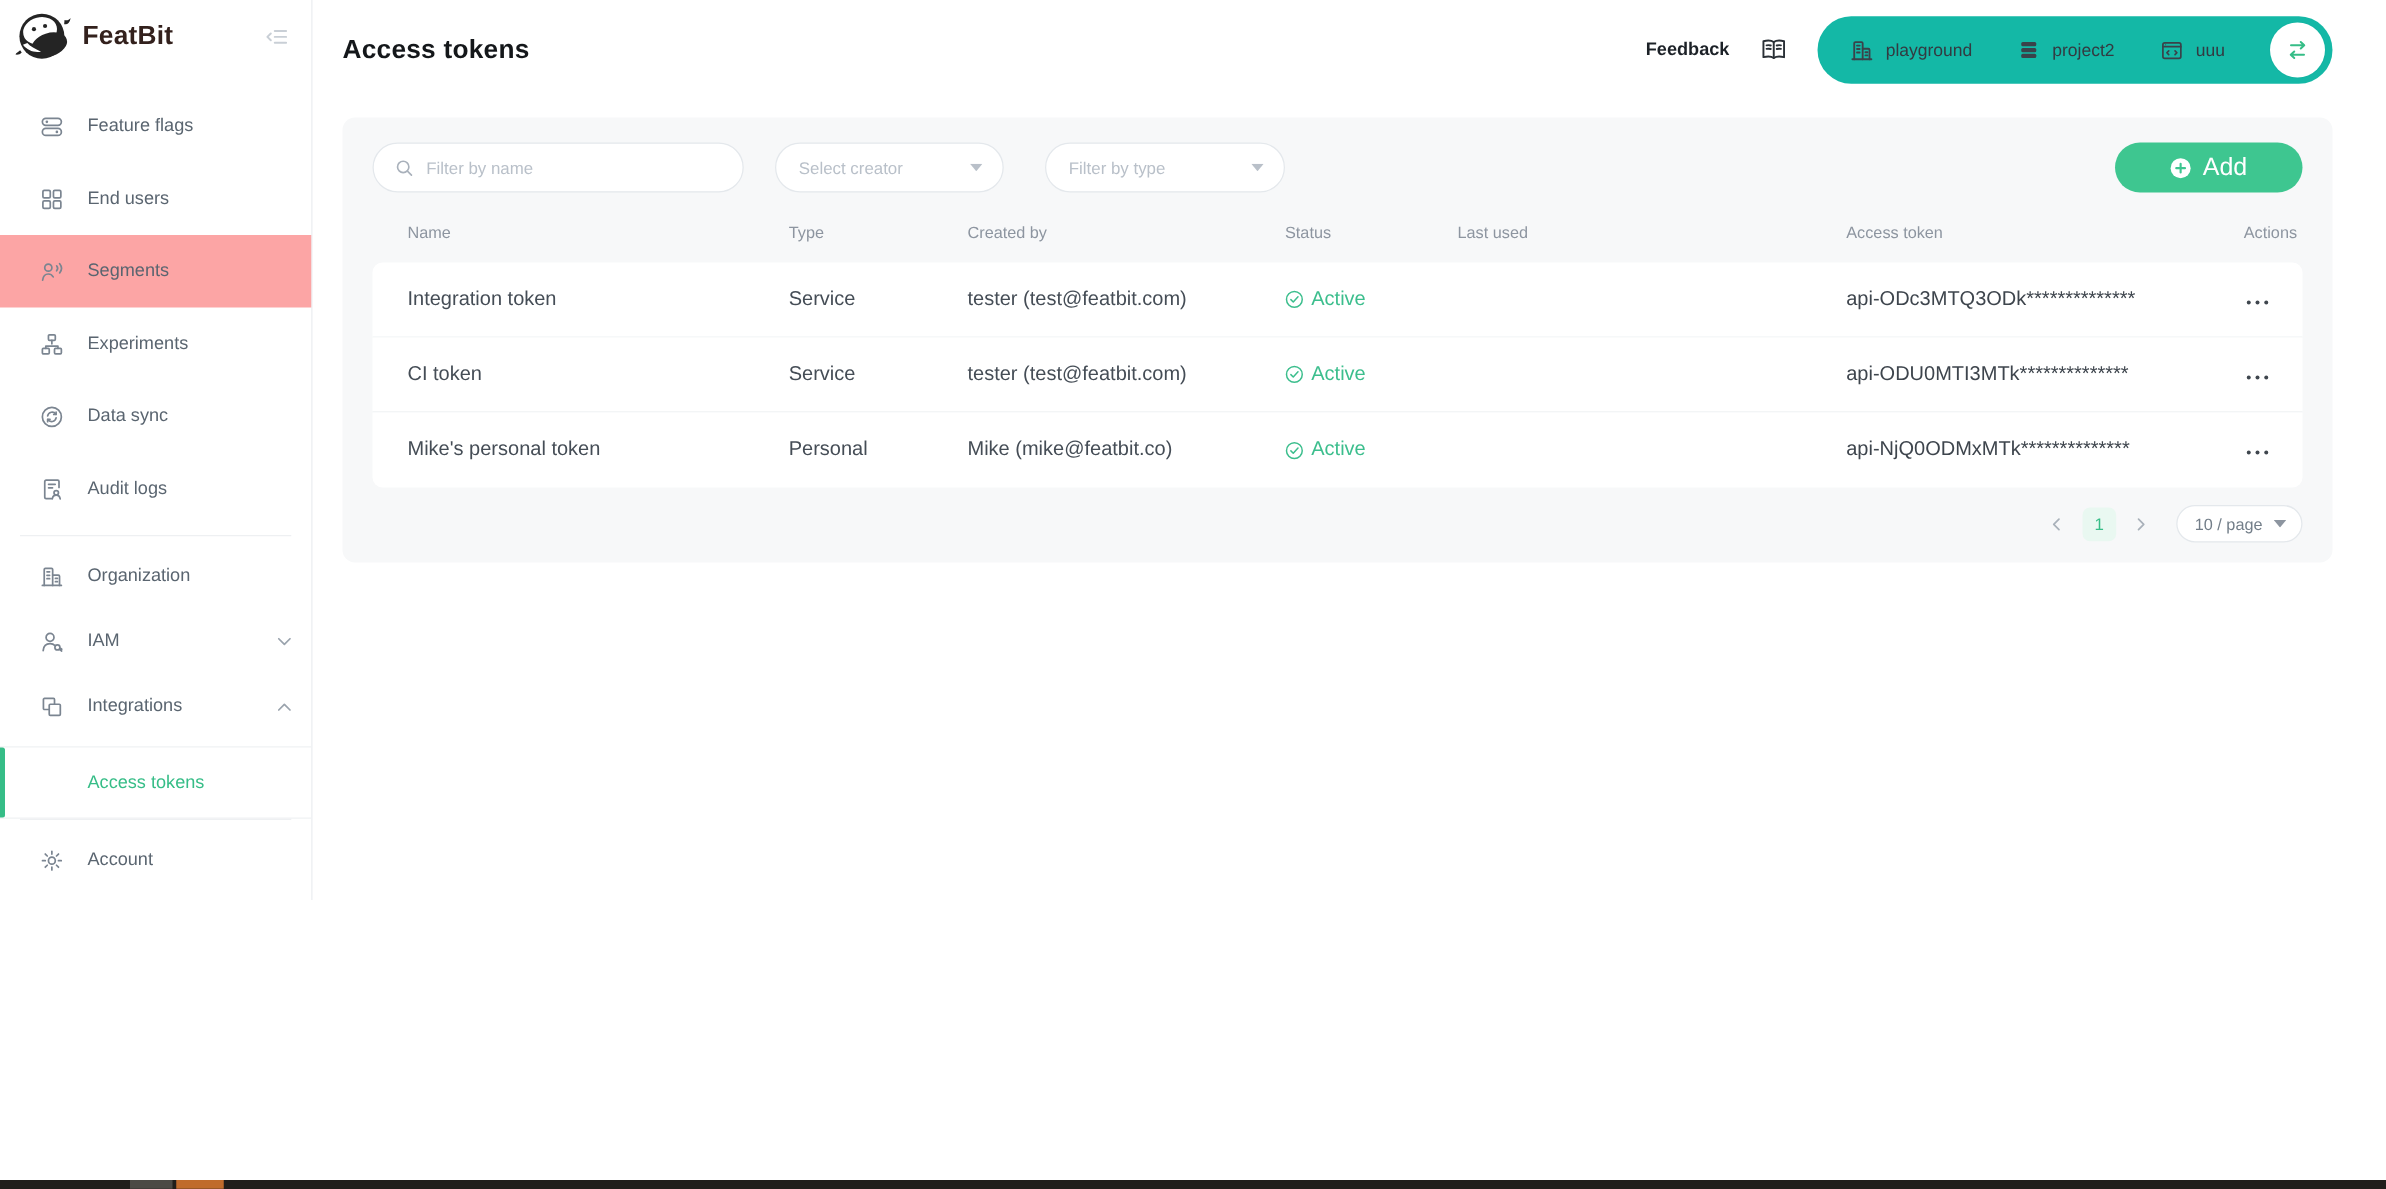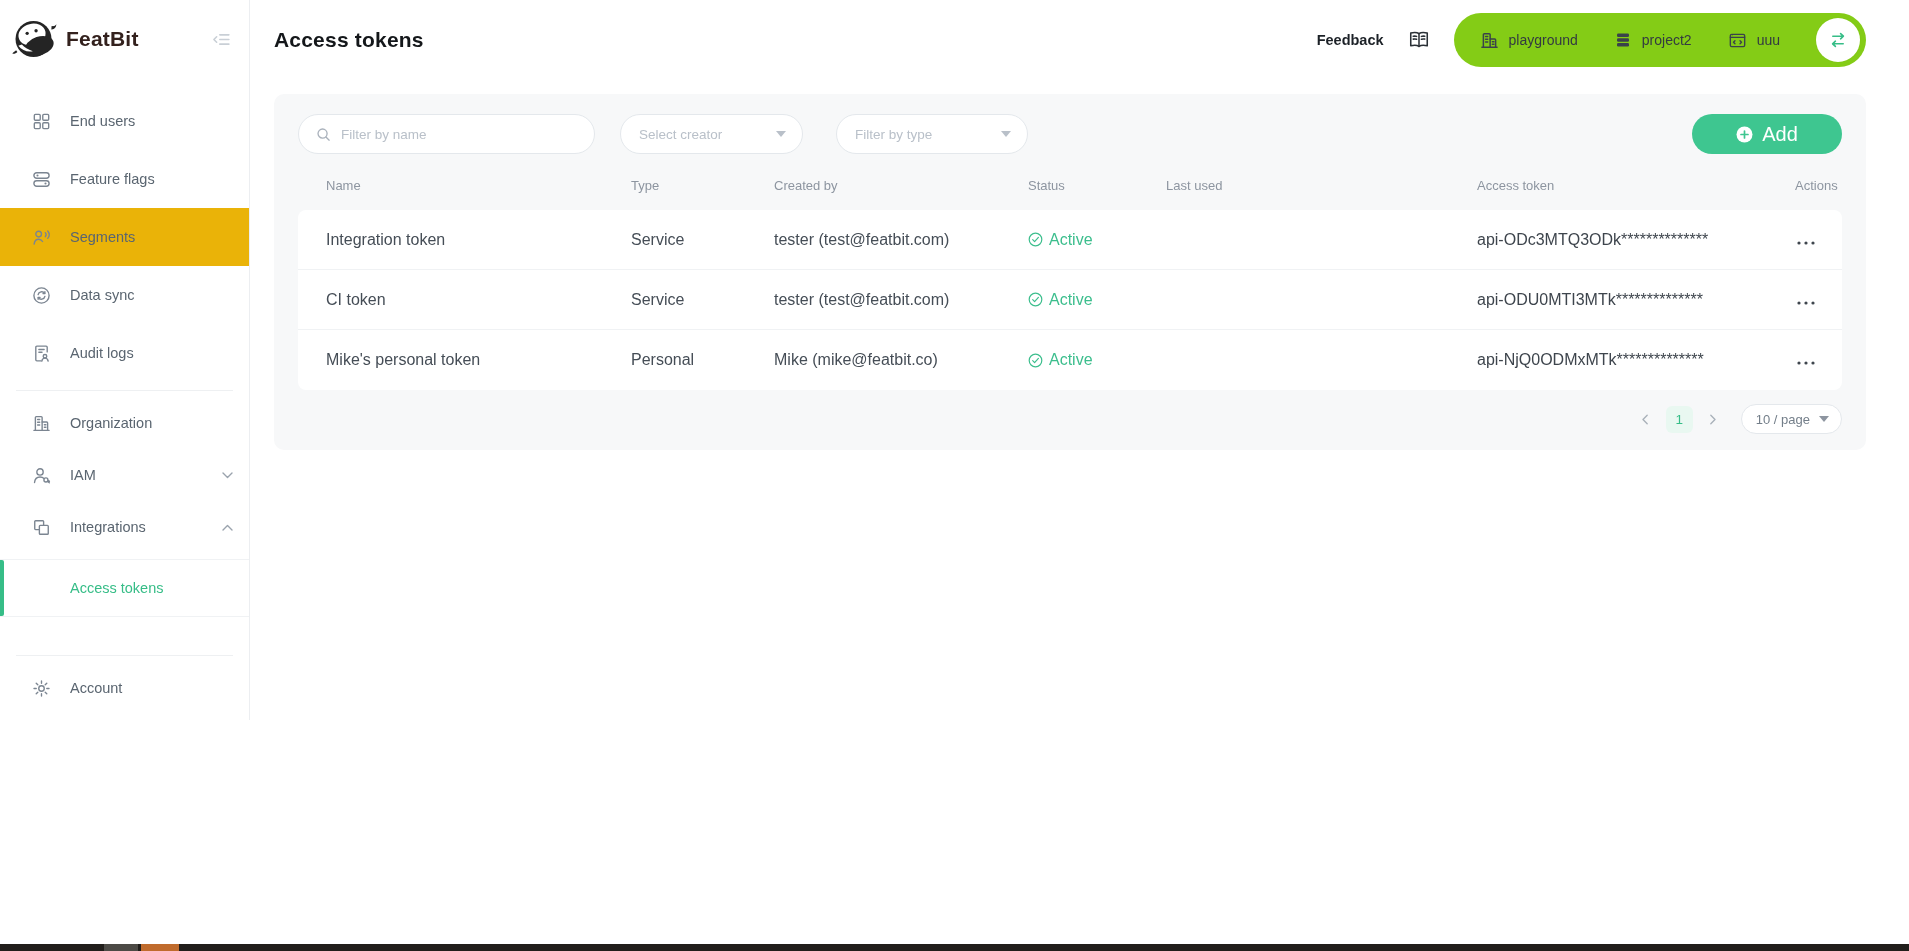--- a/index.html
+++ b/index.html
@@ -9,42 +9,42 @@
   .app { display:flex; height:720px; }
 
   
   .sidebar { width:250px; min-width:250px; background:#fff; border-right:1px solid #eceef1; display:flex; flex-direction:column; }
   .logo-row { height:78px; display:flex; align-items:center; padding:0 18px 0 12px; }
   .logo-mark svg { display:block; }
   .logo-text { font-size:21px; font-weight:bold; color:var(--logo-text); margin-left:9px; letter-spacing:.2px; }
   .collapse-btn { margin-left:auto; color:#c9cfd6; cursor:pointer; display:flex; }
   .menu { padding-top:14px; }
   .menu-item { height:58px; display:flex; align-items:center; padding:0 16px 0 32px; color:var(--sidebar-text); font-size:14.5px; cursor:pointer; }
-  .menu-item.hovered { background:#eab308; }
+  .menu-item.hovered { background:#fca5a5; }
   .menu-secondary .menu-item { height:52px; }
   .mi-icon { width:19px; margin-right:19px; color:var(--icon-gray); display:flex; }
   .mi-icon svg { display:block; }
   .mi-chev { margin-left:auto; color:#9aa3ad; display:flex; }
   .menu-divider { height:1px; background:#eef0f2; margin:8px 16px 0 16px; }
   .menu-secondary { padding-top:6px; }
   .submenu { margin-top:6px; border-top:1px solid #f0f2f4; border-bottom:1px solid #f0f2f4; }
   .subitem { height:56px; display:flex; align-items:center; position:relative; padding-left:70px; font-size:14.5px; color:var(--green-text); cursor:pointer; }
   .active-bar { position:absolute; left:0; top:0; bottom:0; width:4px; background:var(--green-text); border-radius:0 2px 2px 0; }
   .account-wrap { margin-top:auto; }
   .account-divider { height:1px; background:#eef0f2; margin:0 16px; }
   .menu-item.account { height:64px; }
 
   
   .main { flex:1; display:flex; flex-direction:column; min-width:0; }
   .topbar { height:80px; display:flex; align-items:center; padding:0 43px 0 24px; }
   .page-title { font-size:21px; font-weight:bold; color:var(--title-text); letter-spacing:.2px; }
   .topbar-right { margin-left:auto; display:flex; align-items:center; gap:24px; }
   .feedback { font-size:14.5px; font-weight:bold; color:#1c2127; cursor:pointer; }
   .doc-icon { color:#2a3036; display:flex; cursor:pointer; }
-  .ctx-pill { background:#84cc16; border-radius:28px; height:54px; display:flex; align-items:center; padding:0 6px 0 26px; }
+  .ctx-pill { background:#14b8a6; border-radius:28px; height:54px; display:flex; align-items:center; padding:0 6px 0 26px; }
   .ctx-item { display:flex; align-items:center; gap:10px; font-size:14px; color:#333a41; cursor:pointer; margin-right:36px; }
   .ctx-icon { color:#3a424a; display:flex; }
   .swap-btn { width:44px; height:44px; border-radius:50%; background:#fff; display:flex; align-items:center; justify-content:center; cursor:pointer; box-shadow:0 0 0 1px rgba(0,0,0,0.015); }
 
   
   .panel { margin:14px 43px 0 24px; background:var(--panel-bg); border-radius:10px; padding:20px 24px 16px 24px; }
   .filter-row { display:flex; align-items:center; }
   .search-box { width:297px; height:40px; background:#fff; border:1px solid #e4e8ec; border-radius:20px; display:flex; align-items:center; padding:0 14px 0 16px; gap:9px; }
   .search-box input { border:none; outline:none; flex:1; font-size:13.5px; font-family:inherit; color:#444c55; background:transparent; }
   .search-box input::placeholder { color:#b9c0c9; }
@@ -107,49 +107,60 @@
           <svg width="19" height="19" viewBox="0 0 18 18" fill="none" stroke="currentColor" stroke-width="1.5" stroke-linecap="round" stroke-linejoin="round">
             <path d="M7.4 4.6H16M7.4 9H16M7.4 13.4H16"></path>
             <path d="M4.4 6.4L1.8 9l2.6 2.6"></path>
           </svg>
         </span>
     </div>
     <nav class="menu">
         <div class="menu-item">
           <span class="icn mi-icon">
             <svg width="19" height="19" viewBox="0 0 18 18" fill="none" stroke="currentColor" stroke-width="1.3" stroke-linecap="round" stroke-linejoin="round">
+              <rect x="1.8" y="2.6" width="14.4" height="5.2" rx="2.6"></rect>
+              <rect x="1.8" y="10.2" width="14.4" height="5.2" rx="2.6"></rect>
+              <circle cx="5.2" cy="5.2" r="1" fill="currentColor" stroke="none"></circle>
+              <circle cx="12.8" cy="12.8" r="1" fill="currentColor" stroke="none"></circle>
+            </svg>
+          </span>
+          <span class="mi-label">Feature flags</span>
+        </div>
+        <div class="menu-item">
+          <span class="icn mi-icon">
+            <svg width="19" height="19" viewBox="0 0 18 18" fill="none" stroke="currentColor" stroke-width="1.3" stroke-linecap="round" stroke-linejoin="round">
               <rect x="2.2" y="2.2" width="5.6" height="5.6" rx="1"></rect>
               <rect x="10.2" y="2.2" width="5.6" height="5.6" rx="1"></rect>
               <rect x="2.2" y="10.2" width="5.6" height="5.6" rx="1"></rect>
               <rect x="10.2" y="10.2" width="5.6" height="5.6" rx="1"></rect>
             </svg>
           </span>
           <span class="mi-label">End users</span>
         </div>
-        <div class="menu-item">
-          <span class="icn mi-icon">
-            <svg width="19" height="19" viewBox="0 0 18 18" fill="none" stroke="currentColor" stroke-width="1.3" stroke-linecap="round" stroke-linejoin="round">
-              <rect x="1.8" y="2.6" width="14.4" height="5.2" rx="2.6"></rect>
-              <rect x="1.8" y="10.2" width="14.4" height="5.2" rx="2.6"></rect>
-              <circle cx="5.2" cy="5.2" r="1" fill="currentColor" stroke="none"></circle>
-              <circle cx="12.8" cy="12.8" r="1" fill="currentColor" stroke="none"></circle>
-            </svg>
-          </span>
-          <span class="mi-label">Feature flags</span>
-        </div>
         <div class="menu-item hovered">
           <span class="icn mi-icon">
             <svg width="19" height="19" viewBox="0 0 18 18" fill="none" stroke="currentColor" stroke-width="1.3" stroke-linecap="round" stroke-linejoin="round">
               <circle cx="6.3" cy="5.8" r="2.7"></circle>
               <path d="M2 15.2c.4-3 2.1-4.6 4.3-4.6 1.6 0 2.9.8 3.7 2.2"></path>
               <path d="M12.6 4.4c1 1.2 1 2.6 0 3.8"></path>
               <path d="M14.9 2.8c1.8 2.2 1.8 4.8 0 7"></path>
             </svg>
           </span>
           <span class="mi-label">Segments</span>
+        </div>
+        <div class="menu-item">
+          <span class="icn mi-icon">
+            <svg width="19" height="19" viewBox="0 0 18 18" fill="none" stroke="currentColor" stroke-width="1.3" stroke-linecap="round" stroke-linejoin="round">
+              <rect x="6.4" y="1.8" width="5.2" height="4.2" rx="0.8"></rect>
+              <rect x="1.8" y="12" width="5.2" height="4.2" rx="0.8"></rect>
+              <rect x="11" y="12" width="5.2" height="4.2" rx="0.8"></rect>
+              <path d="M9 6v2.6M4.4 12v-1.6h9.2V12"></path>
+            </svg>
+          </span>
+          <span class="mi-label">Experiments</span>
         </div>
         <div class="menu-item">
           <span class="icn mi-icon">
             <svg width="19" height="19" viewBox="0 0 18 18" fill="none" stroke="currentColor" stroke-width="1.3" stroke-linecap="round" stroke-linejoin="round">
               <circle cx="9" cy="9" r="7.2"></circle>
               <path d="M5.8 8.2a3.4 3.4 0 0 1 6.2-1.2"></path>
               <path d="M12.2 5.4v1.8h-1.8"></path>
               <path d="M12.2 9.8a3.4 3.4 0 0 1-6.2 1.2"></path>
               <path d="M5.8 12.6v-1.8h1.8"></path>
             </svg>

